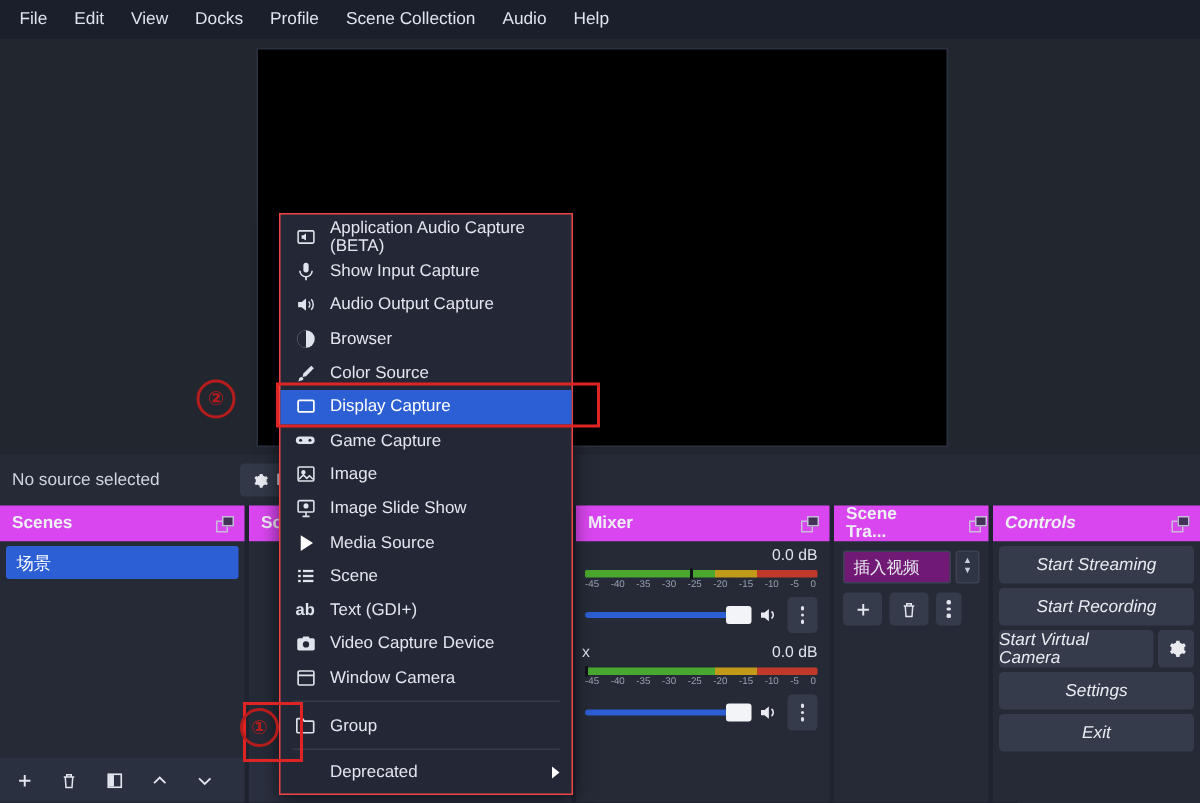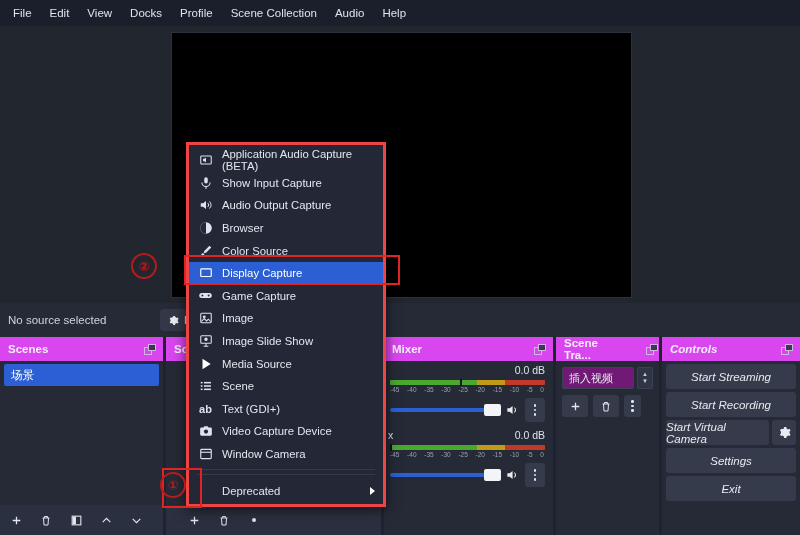--- a/index.html
+++ b/index.html
@@ -151,21 +151,21 @@
   .cbtn-row{display:flex;gap:3px;margin-bottom:3px;}
   .cbtn-row .cbtn{flex:1;margin-bottom:0;}
   .gearbtn{
     width:24px;height:25px;background:#353b4b;border-radius:3px;
     display:flex;align-items:center;justify-content:center;flex:none;
   }
   
   .ctxmenu{
     position:absolute;left:186px;top:142px;width:194px;
     background:#242836;
-    border:3px solid #ef4444;
+    border:1px solid #ef4444;
     box-shadow:0 3px 12px rgba(0,0,0,.6);
     padding:4px 0 2px 0;
     z-index:40;
   }
   .ctxitem{
     height:22.6px;display:flex;align-items:center;
     padding-left:9px;font-size:11.3px;color:#e3e6ee;
     position:relative;
   }
   .ctxitem.sel{background:#2c5fd4;color:#fff;}
@@ -583,20 +583,28 @@
       <svg width="14" height="14" viewBox="0 0 24 24" fill="none" stroke="#dfe3ec" stroke-width="1.9">
           <rect x="3" y="4" width="18" height="16" rx="1.5"></rect>
           <path d="M3 9h18"></path>
         </svg>
     </span>
     <span>Window Camera</span>
   </div>
 
   <div class="ctxsep"></div>
 
+  <div class="ctxitem">
+    <span class="ctxicon">
+      <svg width="15" height="15" viewBox="0 0 24 24" fill="none" stroke="#dfe3ec" stroke-width="1.8">
+          <path d="M3 19V6a1 1 0 011-1h5l2 2.5h9a1 1 0 011 1V19a1 1 0 01-1 1H4a1 1 0 01-1-1z"></path>
+        </svg>
+    </span>
+    <span>Group</span>
+  </div>
 
   <div class="ctxsep"></div>
 
   <div class="ctxitem" style="padding-left:33px;">
     <span>Deprecated</span>
     <span class="submenu-arrow"></span>
   </div>
 
 </div>
 

